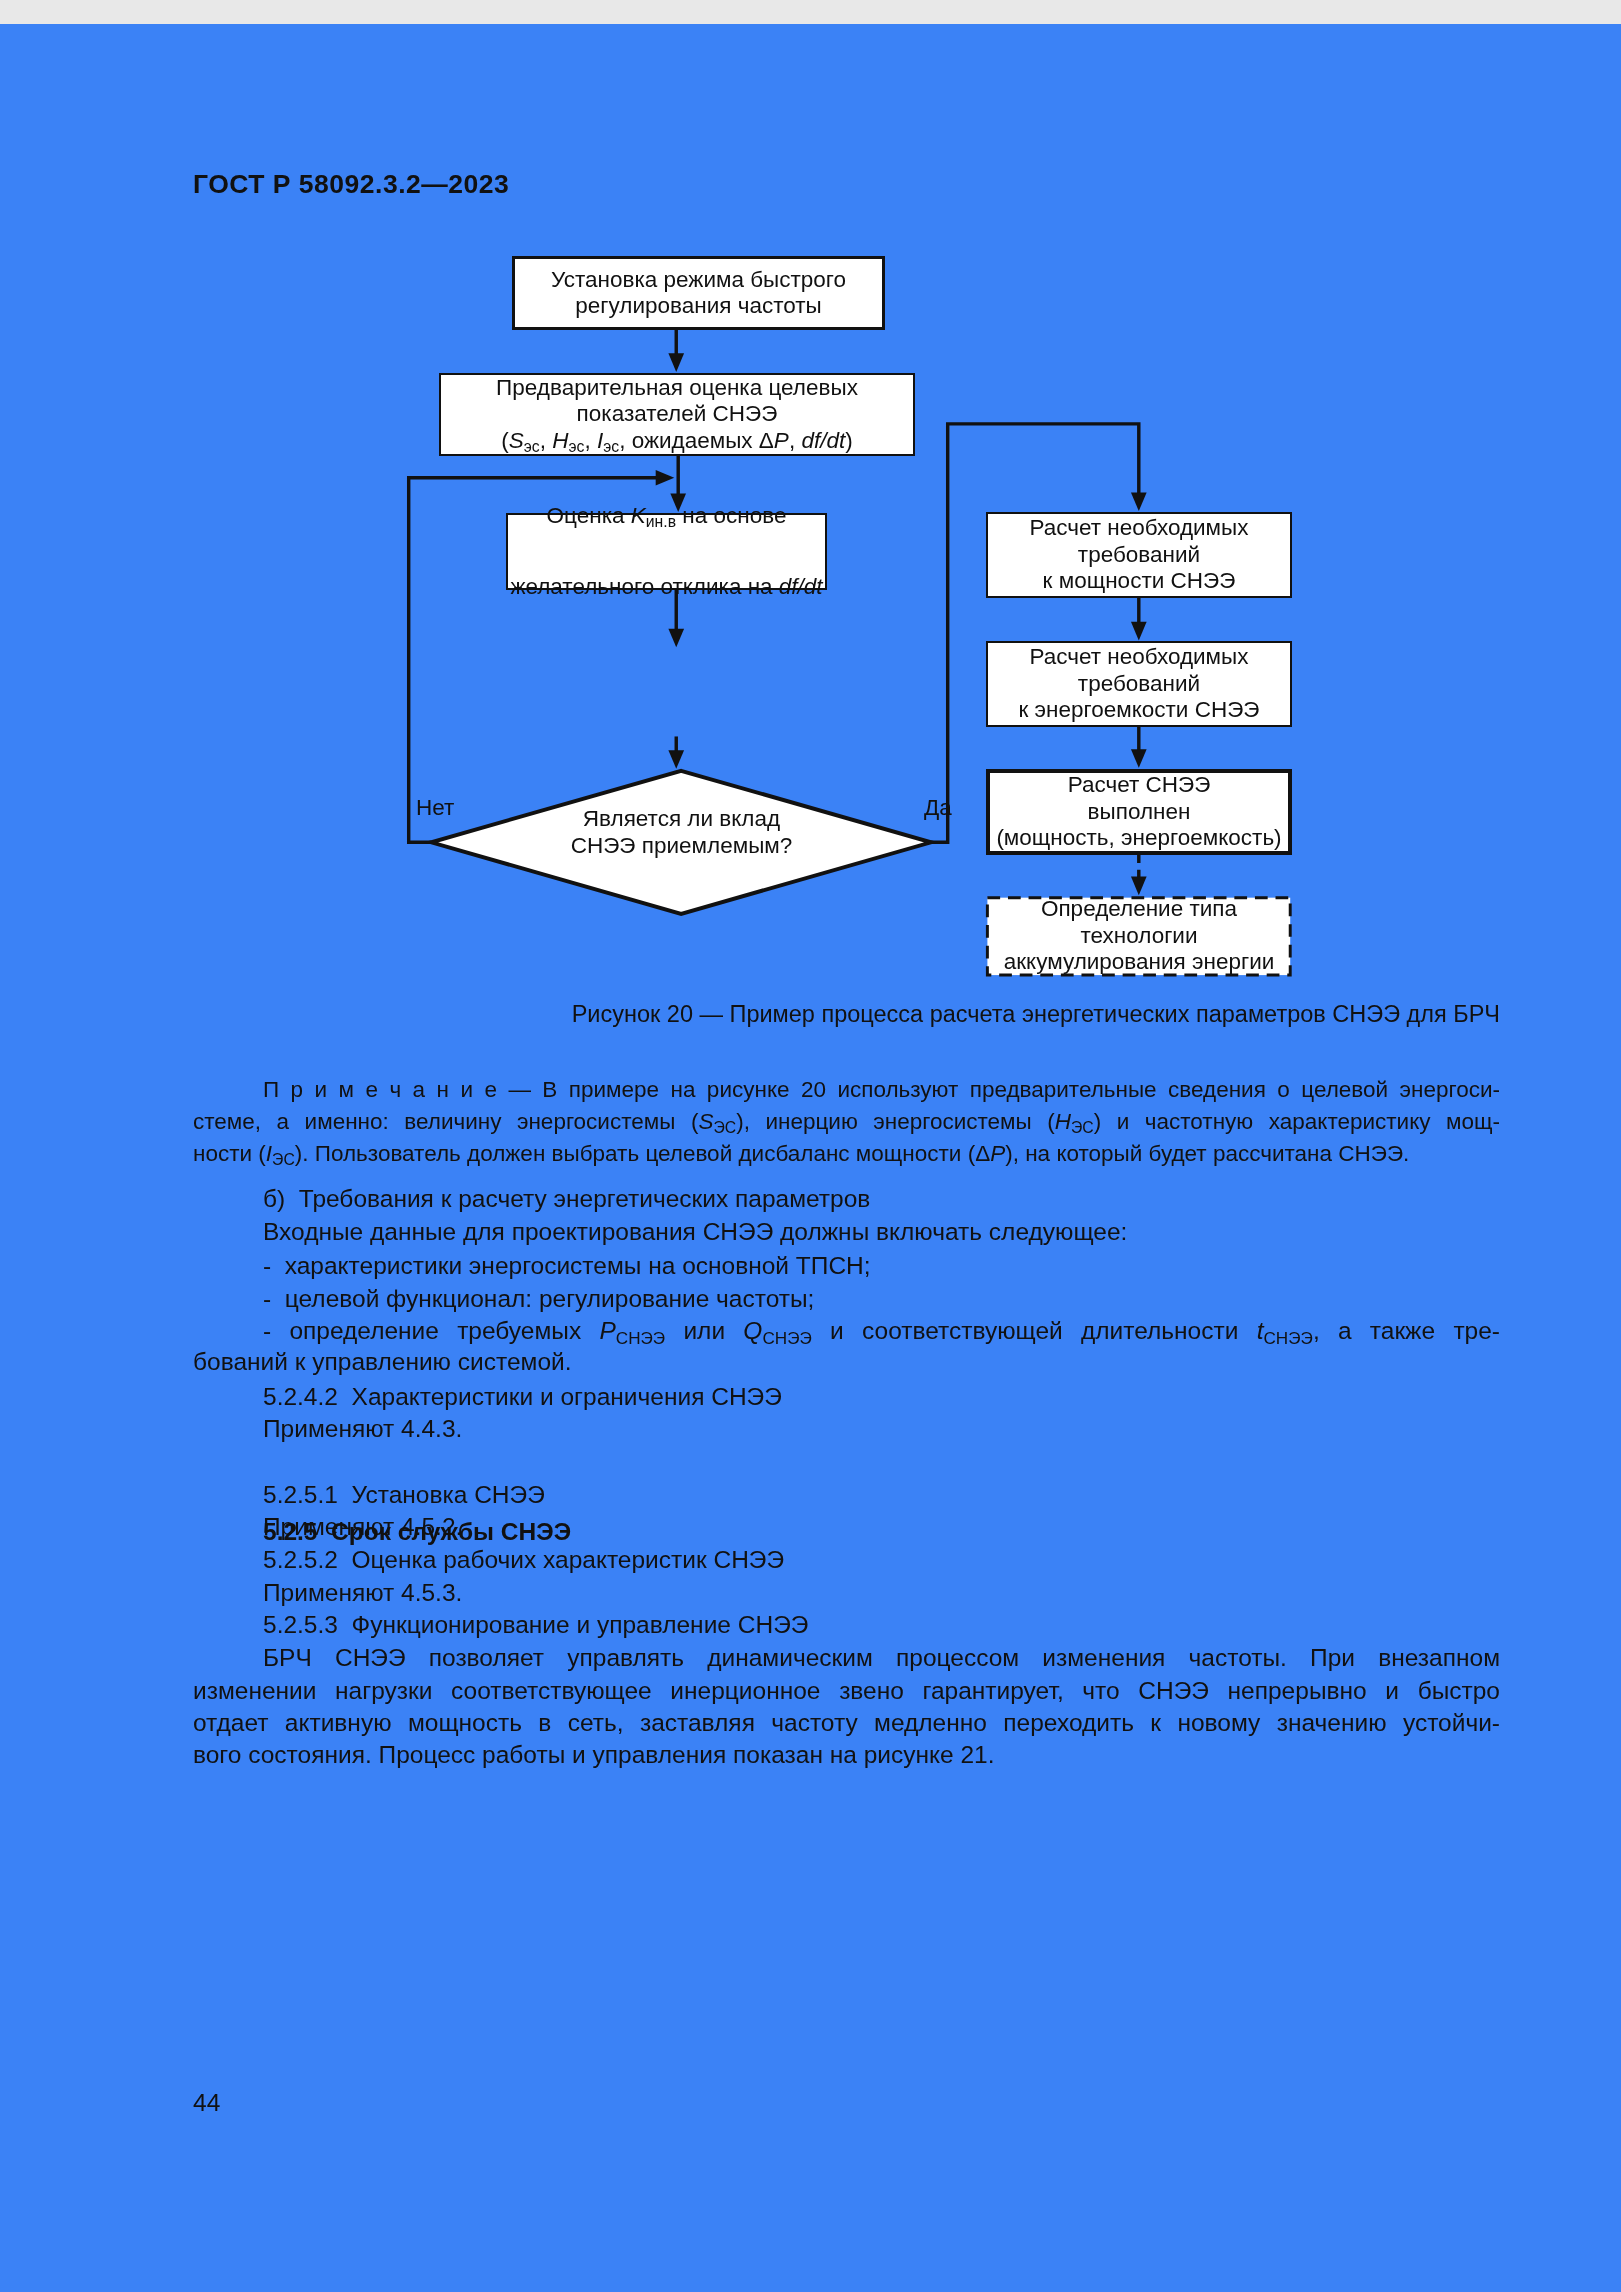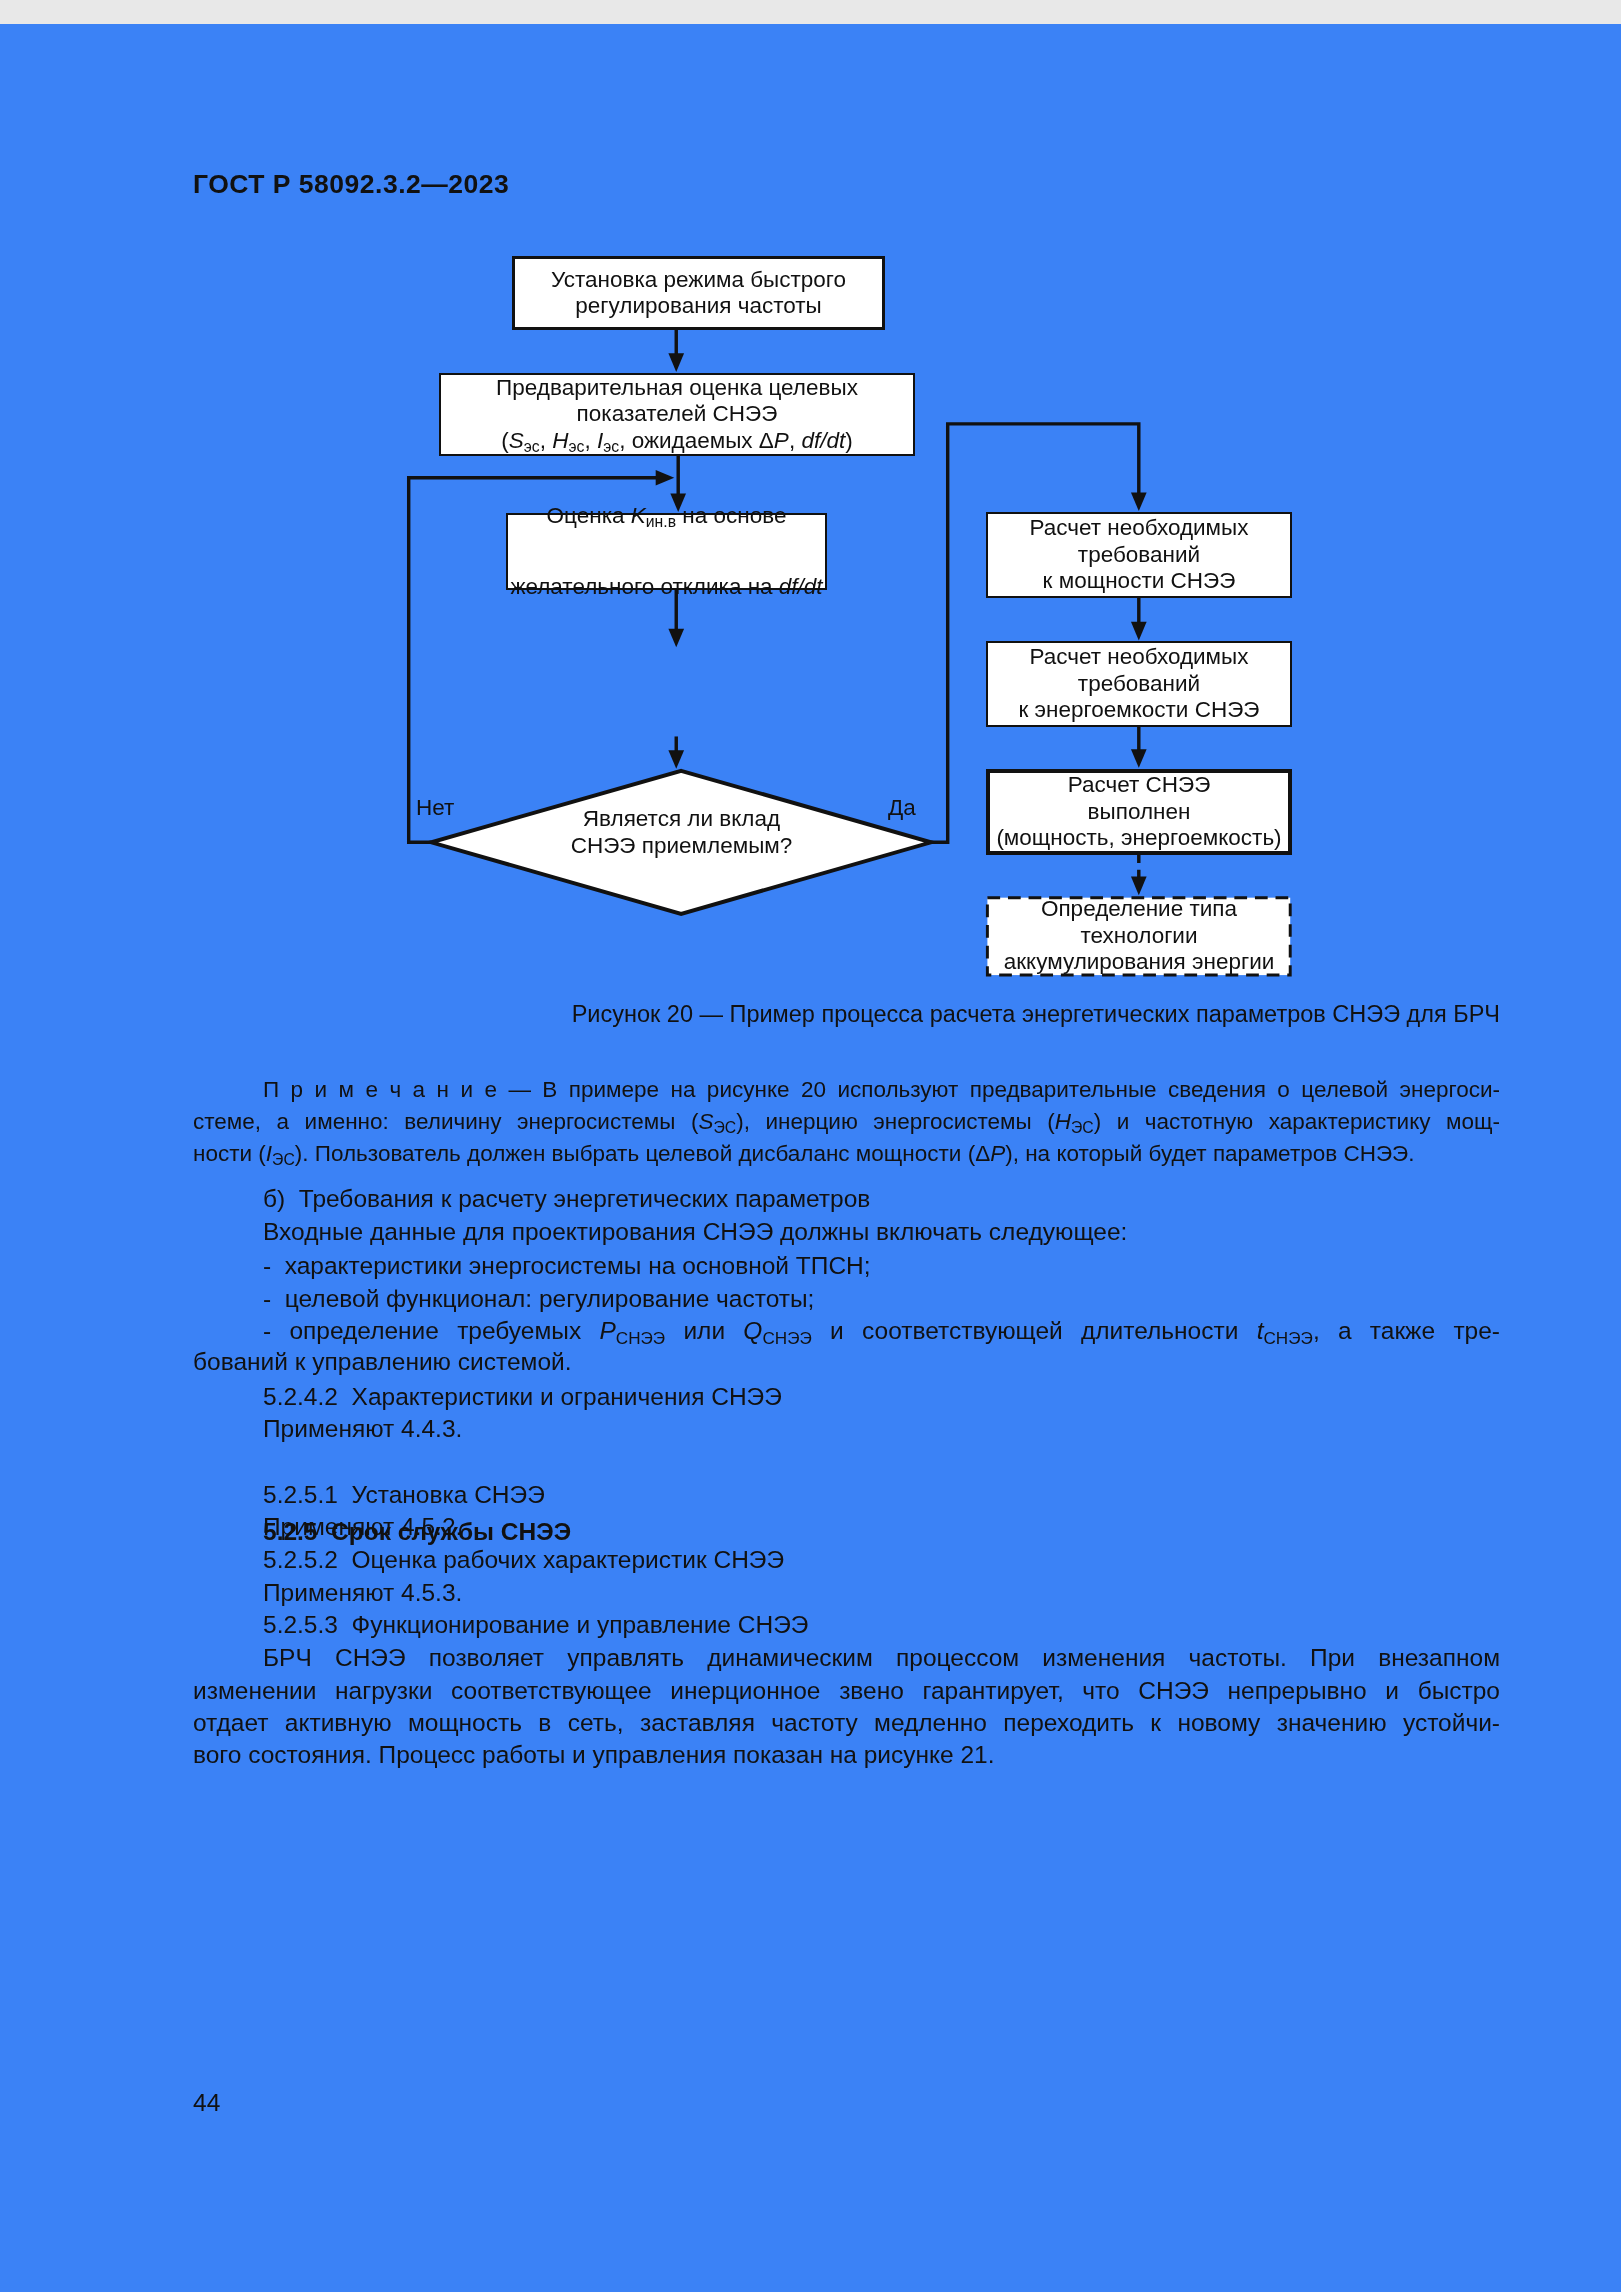--- a/index.html
+++ b/index.html
@@ -106,21 +106,21 @@
   <div class="fbox" style="left:506px;top:489px;width:321px;height:77px;flex-direction:column;gap:45px;">
     <div><span>Оценка </span><span class="it">K</span><sub>ин.в</sub><span> на основе</span></div>
     <div><span>желательного отклика на </span><span class="it">df/dt</span></div>
   </div>
 
 
   <div class="diamond-text">Является ли вклад
 СНЭЭ приемлемым?</div>
 
   <div class="abs fc-label" style="left:416px;top:772px;">Нет</div>
-  <div class="abs fc-label" style="left:888px;top:772px;">Да</div>
+  <div class="abs fc-label" style="left:924px;top:772px;">Да</div>
 
   <div class="fbox" style="left:986px;top:488px;width:306px;height:86px;">Расчет необходимых
 требований
 к мощности СНЭЭ</div>
 
   <div class="fbox" style="left:986px;top:617px;width:306px;height:86px;">Расчет необходимых
 требований
 к энергоемкости СНЭЭ</div>
 
   <div class="fbox thicker" style="left:986px;top:745px;width:306px;height:86px;">Расчет СНЭЭ
@@ -128,21 +128,21 @@
 (мощность, энергоемкость)</div>
 
   <div class="fbox noborder" style="left:988px;top:874px;width:302px;height:76px;">Определение типа
 технологии
 аккумулирования энергии</div>
 
   <div class="abs caption">Рисунок 20 — Пример процесса расчета энергетических параметров СНЭЭ для БРЧ</div>
 
   <div class="abs note-line indent jl" style="top:1051px;">П&nbsp;р&nbsp;и&nbsp;м&nbsp;е&nbsp;ч&nbsp;а&nbsp;н&nbsp;и&nbsp;е — В примере на рисунке 20 используют предварительные сведения о целевой энергоси-</div>
   <div class="abs note-line jl" style="top:1083px;"><span>стеме, а именно: величину энергосистемы (</span><span class="it">S</span><sub>ЭС</sub><span>), инерцию энергосистемы (</span><span class="it">H</span><sub>ЭС</sub><span>) и частотную характеристику мощ-</span></div>
-  <div class="abs note-line" style="top:1115px;"><span>ности (</span><span class="it">I</span><sub>ЭС</sub><span>). Пользователь должен выбрать целевой дисбаланс мощности (Δ</span><span class="it">P</span><span>), на который будет параметров СНЭЭ.</span></div>
+  <div class="abs note-line" style="top:1115px;"><span>ности (</span><span class="it">I</span><sub>ЭС</sub><span>). Пользователь должен выбрать целевой дисбаланс мощности (Δ</span><span class="it">P</span><span>), на который будет рассчитана СНЭЭ.</span></div>
 
   <div class="abs body-line indent" style="top:1159px;">б)&nbsp; Требования к расчету энергетических параметров</div>
   <div class="abs body-line indent" style="top:1192px;">Входные данные для проектирования СНЭЭ должны включать следующее:</div>
   <div class="abs body-line indent" style="top:1226px;">-&nbsp; характеристики энергосистемы на основной ТПСН;</div>
   <div class="abs body-line indent" style="top:1259px;">-&nbsp; целевой функционал: регулирование частоты;</div>
   <div class="abs body-line indent jl" style="top:1291px;"><span>- определение требуемых </span><span class="it">P</span><sub>СНЭЭ</sub><span> или </span><span class="it">Q</span><sub>СНЭЭ</sub><span> и соответствующей длительности </span><span class="it">t</span><sub>СНЭЭ</sub><span>, а также тре-</span></div>
   <div class="abs body-line" style="top:1322px;">бований к управлению системой.</div>
   <div class="abs body-line indent" style="top:1357px;">5.2.4.2&nbsp; Характеристики и ограничения СНЭЭ</div>
   <div class="abs body-line indent" style="top:1389px;">Применяют 4.4.3.</div>
   <div class="abs body-line indent bold" style="top:1492px;">5.2.5&nbsp; Срок службы СНЭЭ</div>

